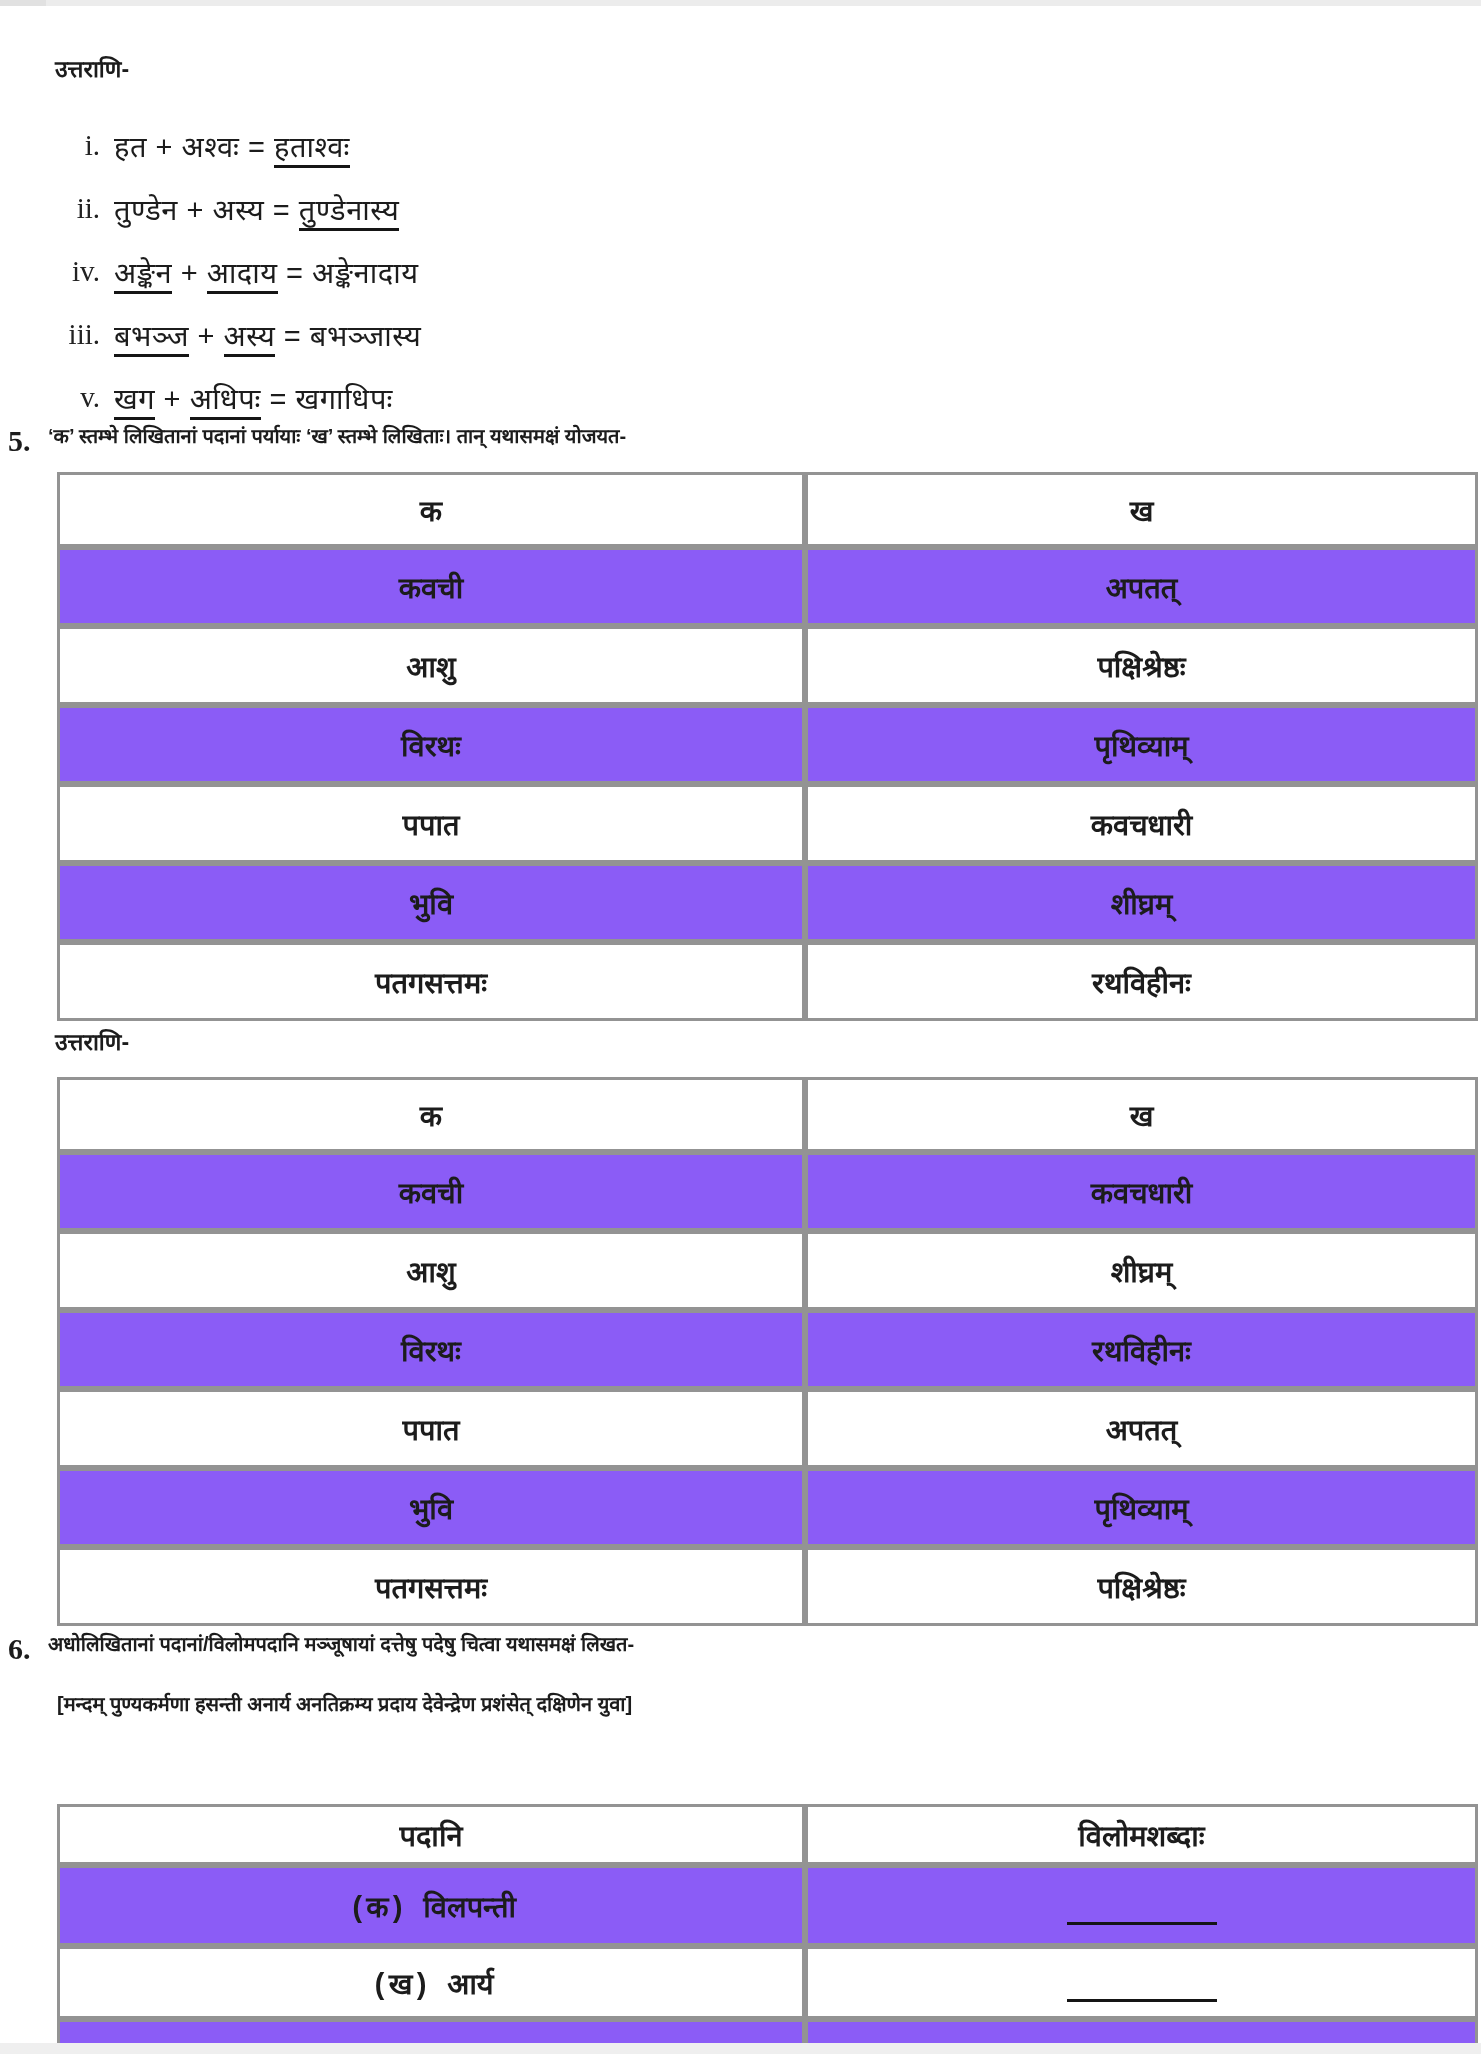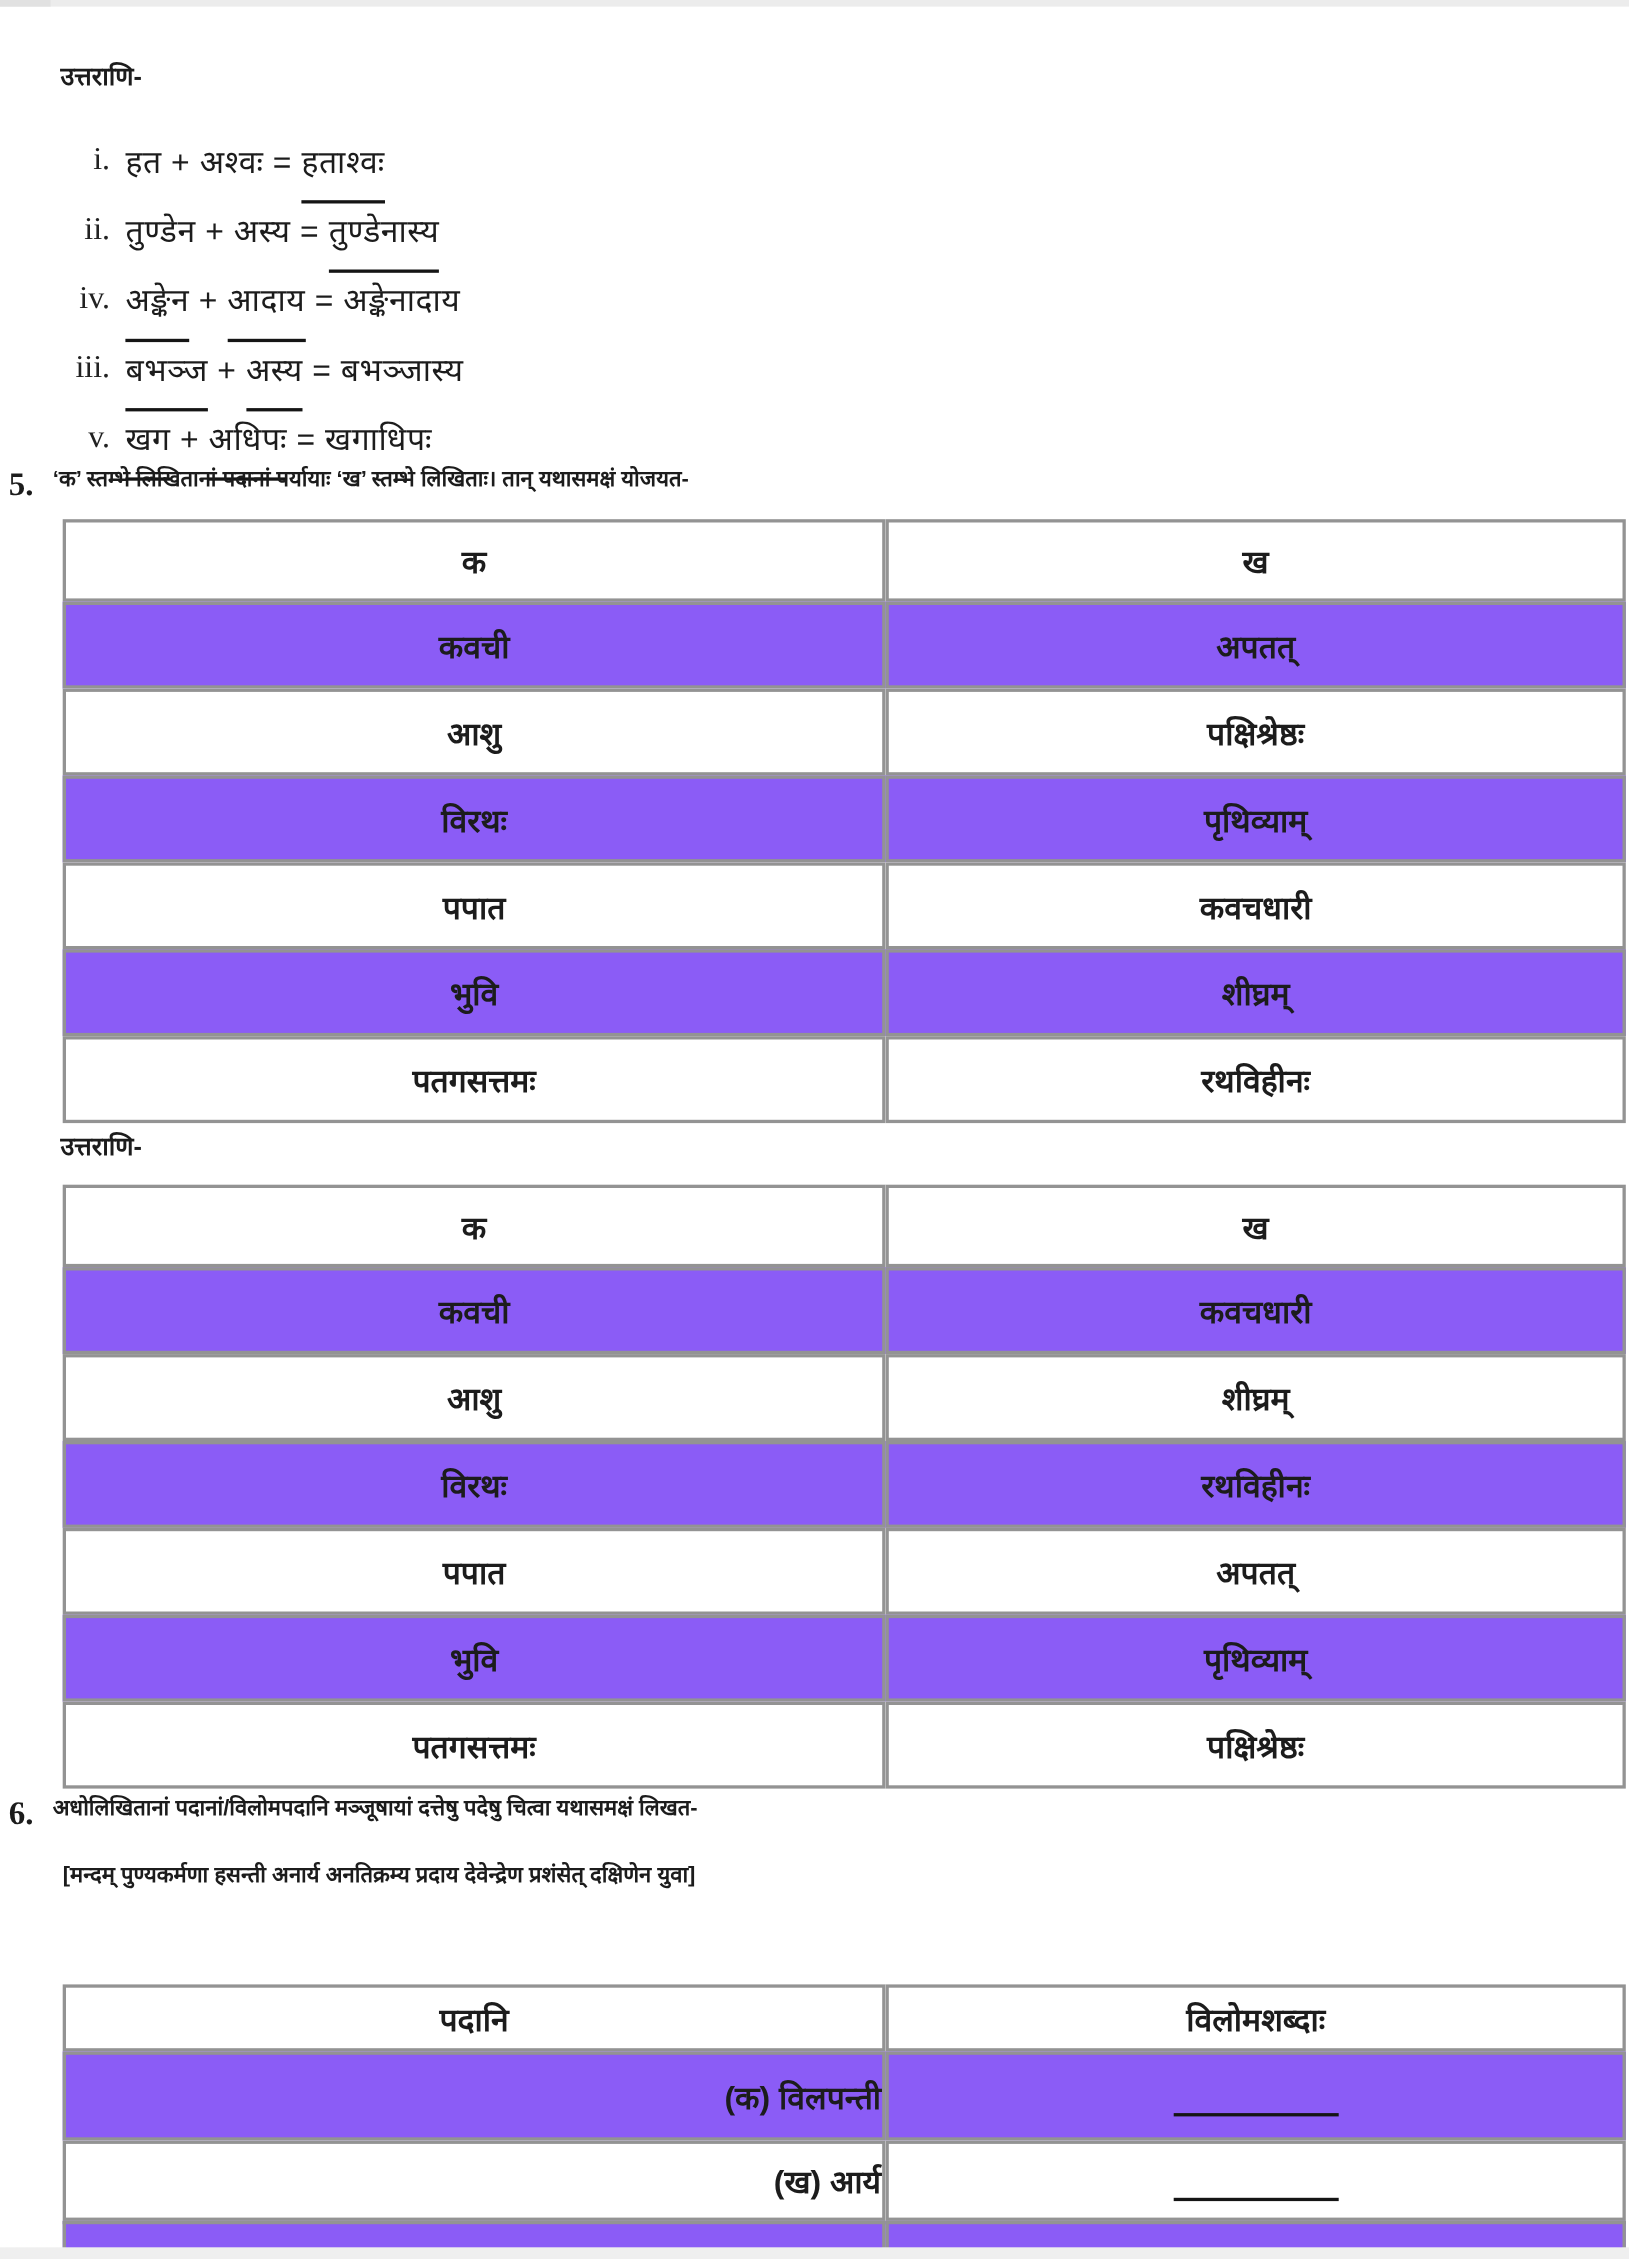--- a/index.html
+++ b/index.html
@@ -23,21 +23,21 @@
   #heading2{top:1028px;}
 
   #sandhi-list{position:absolute;left:0;top:114px;width:1481px;}
   .sandhi-item{height:63px;display:flex;align-items:center;}
   .roman{
     flex:0 0 100px;width:100px;text-align:right;
     font-family:"Liberation Serif", serif;
     font-size:29px;color:#222;
   }
   .expr{margin-left:14px;font-size:29px;font-weight:400;letter-spacing:.5px;}
-  .u{border-bottom:3px solid #151515;padding-bottom:18px;}
+  .u{border-bottom:3px solid #151515;padding-bottom:2px;}
 
   .question{position:absolute;left:8px;display:flex;align-items:flex-start;}
   #q5{top:424px;}
   #q6{top:1632px;}
   .qnum{
     flex:0 0 32px;width:32px;
     font-family:"Liberation Serif", serif;
     font-size:30px;font-weight:700;
   }
   .qtext{margin-left:8px;font-size:20px;font-weight:700;line-height:1.25;}
@@ -60,21 +60,21 @@
     overflow:hidden;
   }
   .col-a{width:748px;}
   .col-b{width:673px;}
   #table1 th,#table2 th{height:75px;font-weight:700;}
   #table1 td,#table2 td{height:79px;font-weight:600;}
   #table3 th{height:61px;}
   #table3 .row-1 td{height:81px;}
   #table3 .row-2 td{height:73px;}
   #table3 .row-3 td{height:56px;border-bottom:none;}
-  #table3 td.word-cell{text-align:right;padding-left:4px;}
+  #table3 td.word-cell{text-align:center;padding-left:4px;font-family:Liberation Mono, monospace;}
   tr.shade th,tr.shade td{background:#8b5cf6;}
   .blank-line{
     display:inline-block;width:150px;height:30px;
     border-bottom:3px solid #151515;
     transform:translateY(6px);
   }
 </style>
 </head>
 <body>
 

